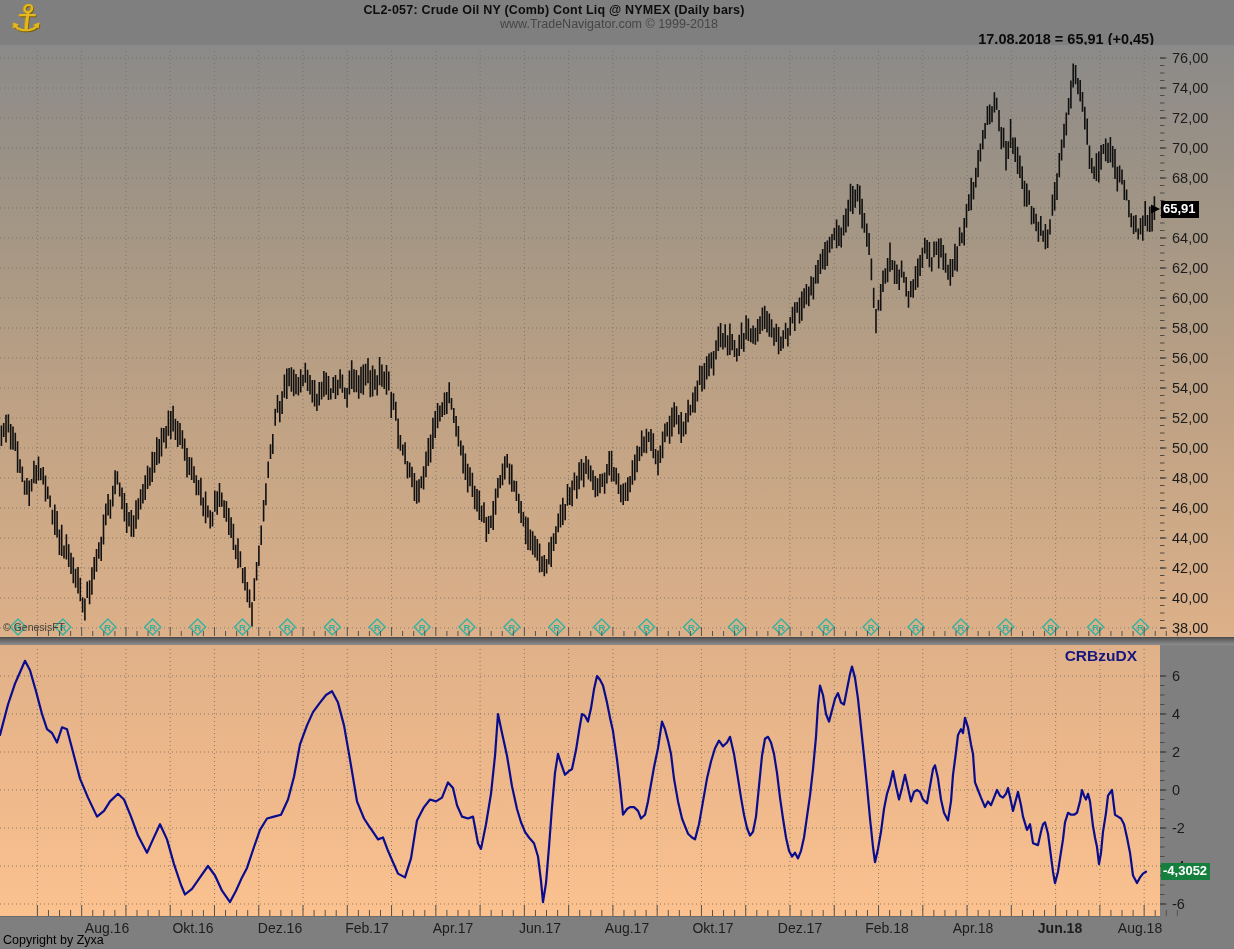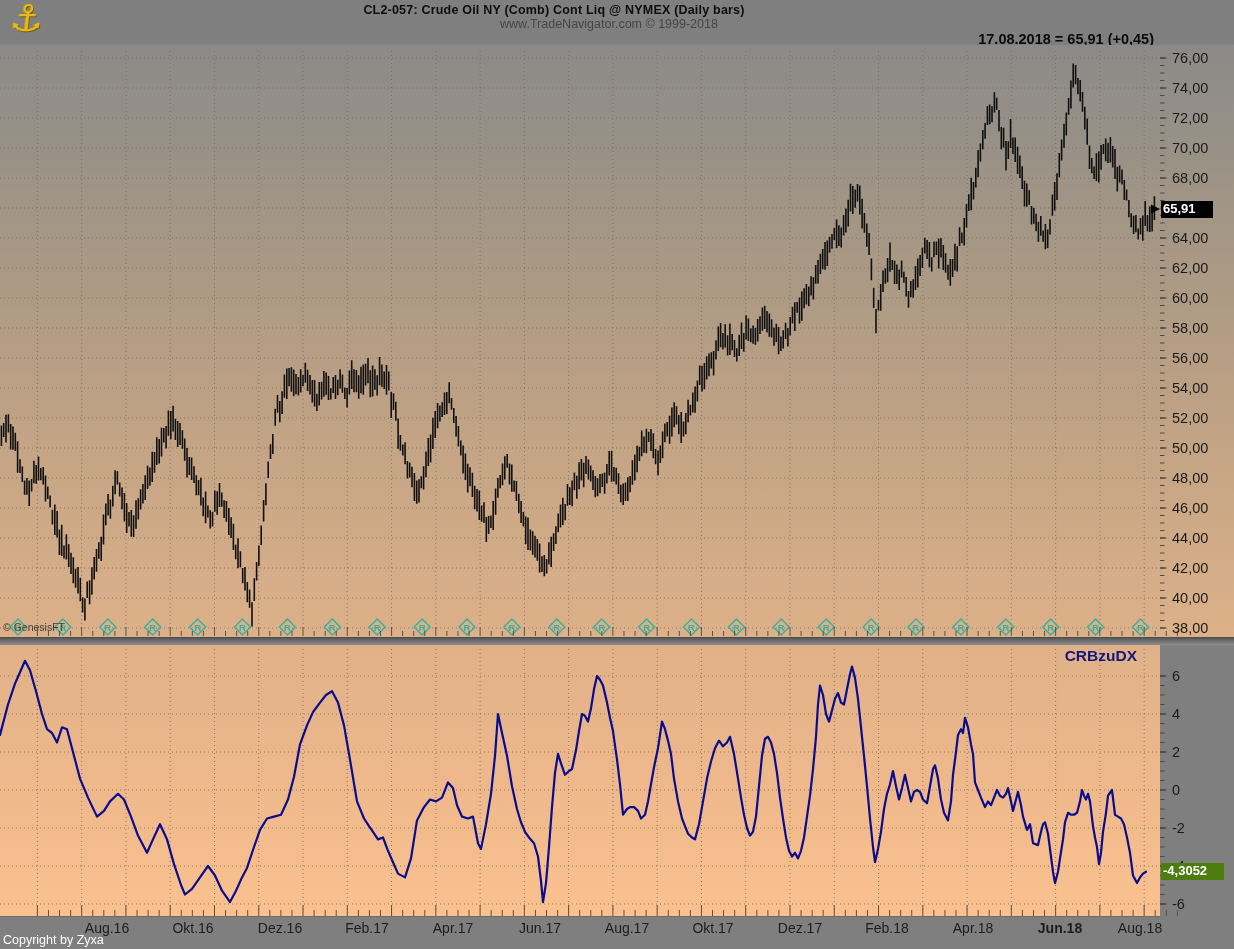--- a/index.html
+++ b/index.html
@@ -34,29 +34,29 @@
     position:absolute; left:0; top:637px; width:1234px; height:8px;
     background:linear-gradient(#575757,#8e8e8e);
     border-top:1px solid #4e4e4e; box-sizing:border-box;
   }
   .genesis{
     position:absolute; left:3px; top:621px;
     font-size:10.5px; color:#3f3e38;
   }
   .copyright{
     position:absolute; left:3px; top:933px;
-    font-size:12.5px; color:#ffffff;
+    font-size:12.5px; color:#000000;
   }
   .tag{
     position:absolute; left:1161px; color:#fff;
     font-size:13px; font-weight:bold; line-height:16px;
-    padding:0 17px 1px 2px; white-space:nowrap;
+    padding:0 3px 1px 2px; white-space:nowrap;
   }
   #priceTag{top:201px; background:#000;}
-  #oscTag{top:863px; background:#4d7c0f;}
+  #oscTag{top:863px; background:#15803d;}
   .xaxis-strip{position:absolute; left:0; top:917px; width:1020px; height:32px;}
   .xaxis-strip span{
     position:absolute; top:3px; transform:translateX(-50%);
     font-size:14px; color:#1d1d1d; white-space:nowrap;
   }
 </style>
 </head>
 <body>
 
 <div class="screen">

